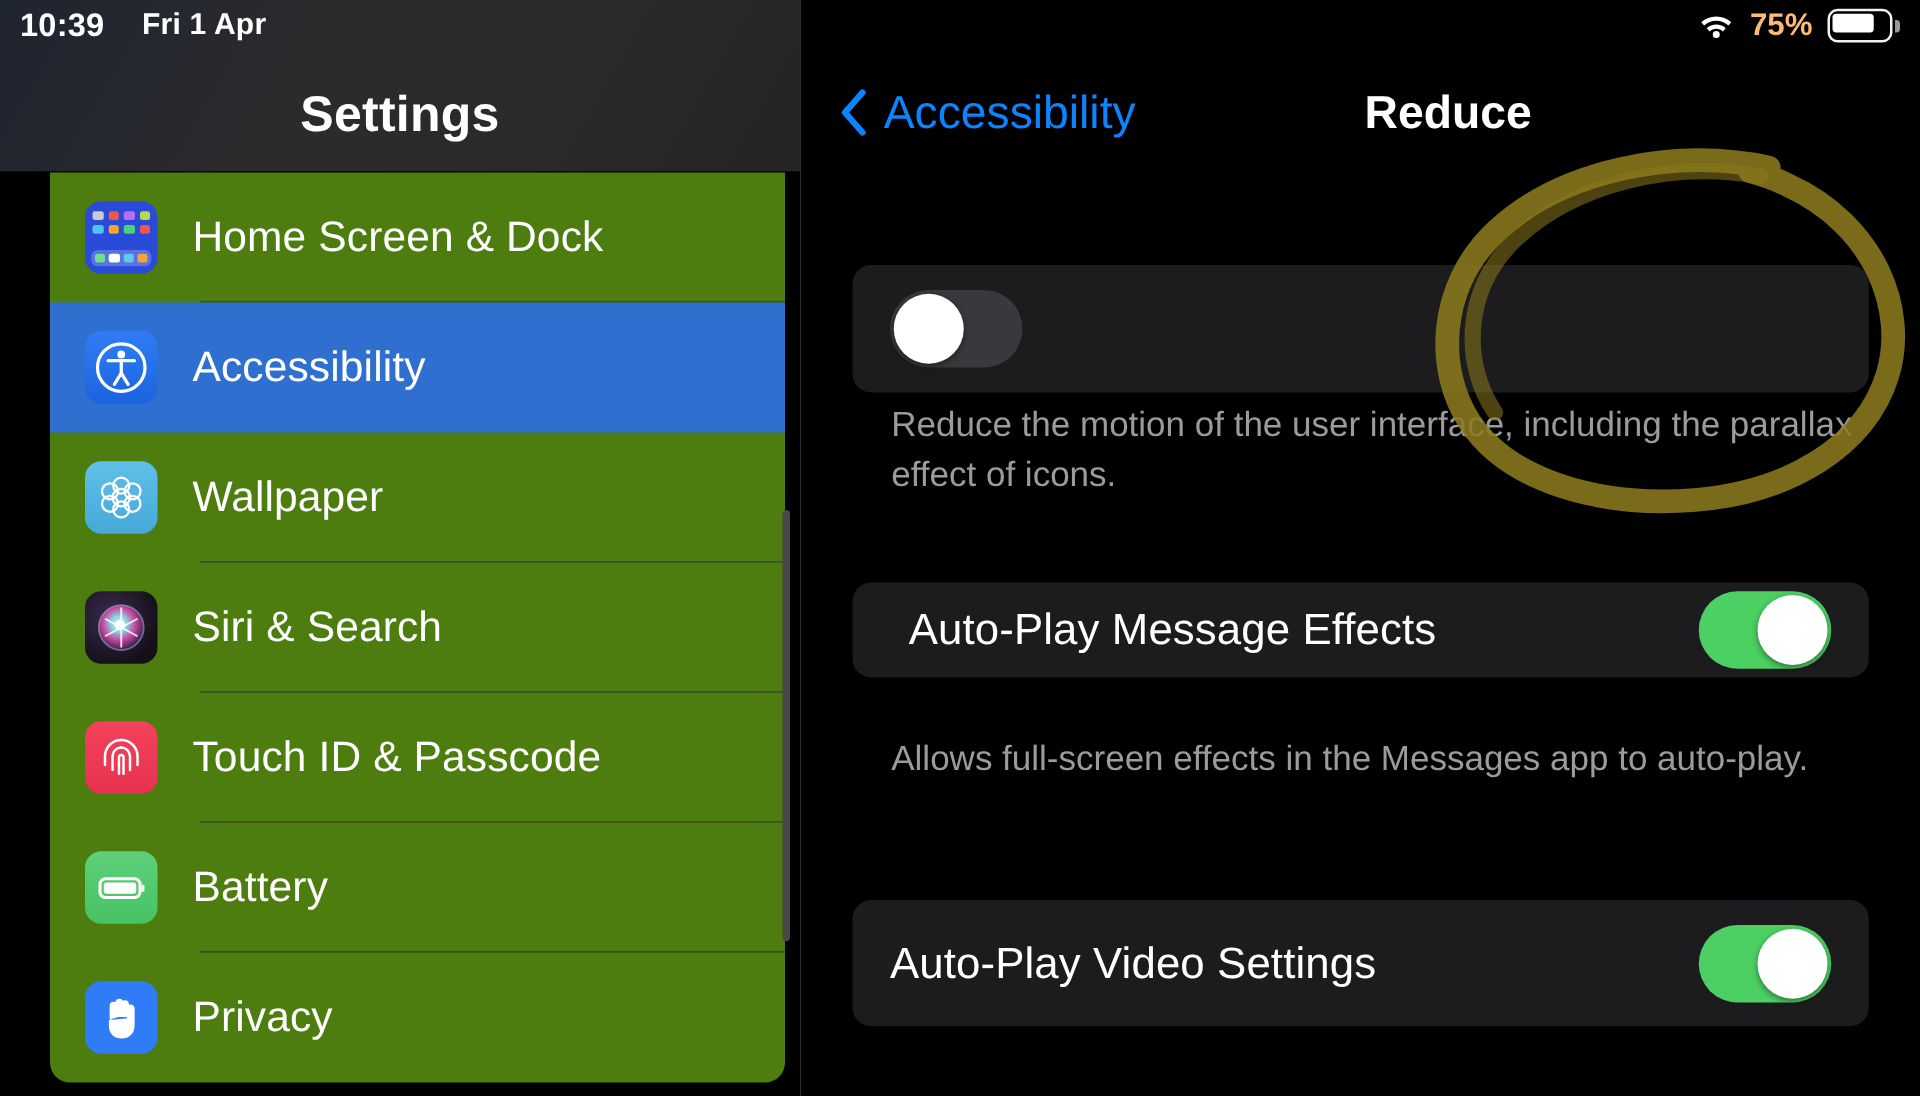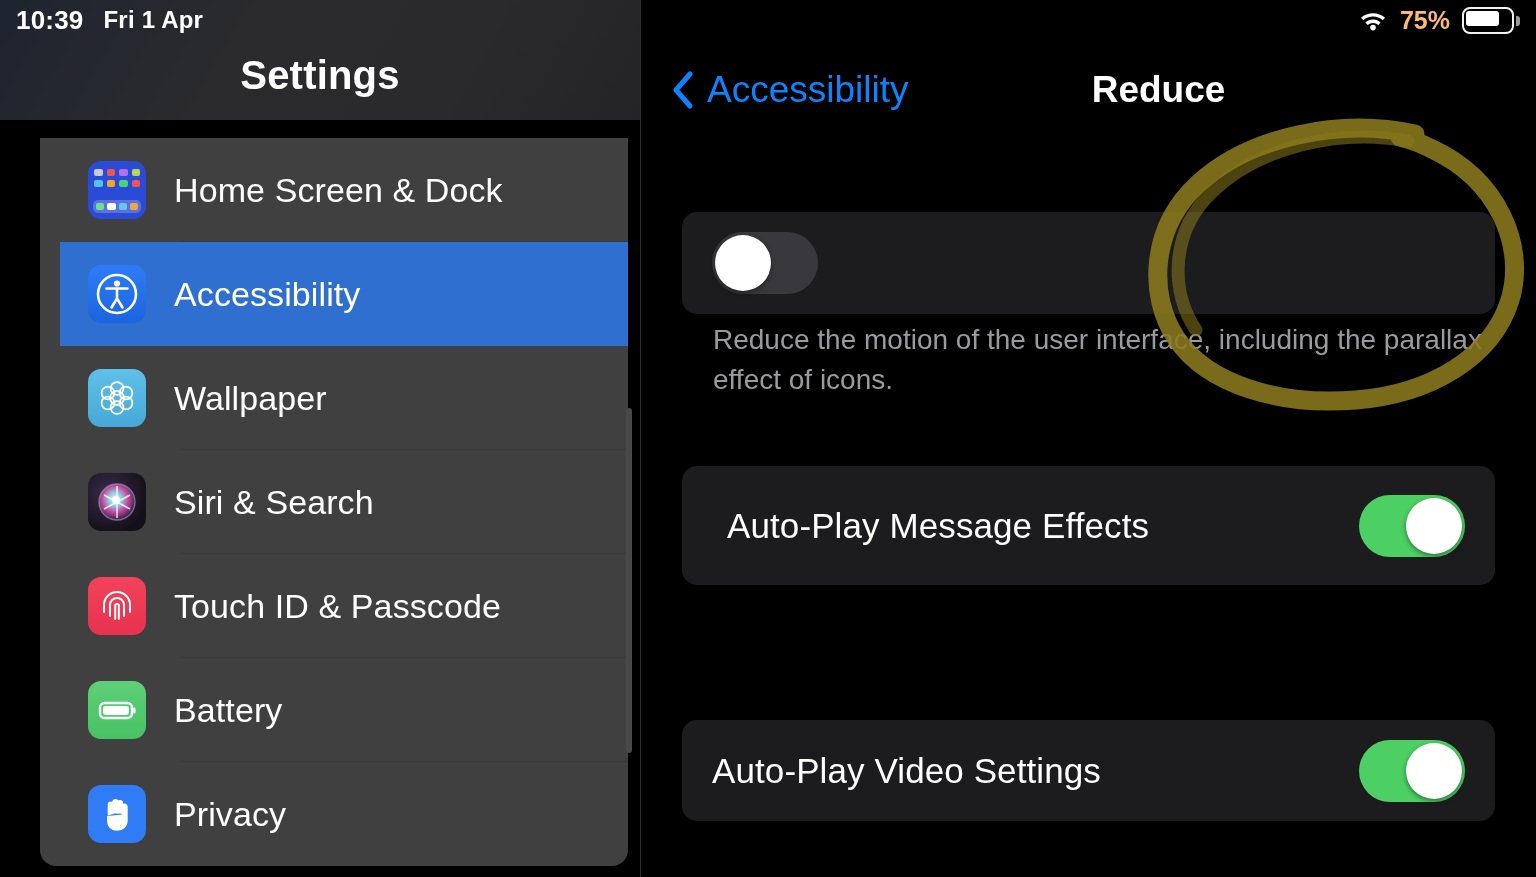--- a/index.html
+++ b/index.html
@@ -10,21 +10,21 @@
     overflow:hidden;
     -webkit-font-smoothing:antialiased;
   }
   .screen { position:relative; width:1536px; height:877px; background:#000; }
 
   
   .statusbar{
     position:absolute; left:0; top:0; width:1536px; height:40px;
     display:flex; align-items:center; z-index:40; pointer-events:none;
   }
-  .status-left{ display:flex; align-items:center; gap:20px; padding-left:16px; }
+  .status-left{ display:flex; align-items:center; gap:30px; padding-left:16px; }
   .status-time{ color:#fff; font-size:26px; font-weight:700; letter-spacing:0.2px; }
   .status-date{ color:#fff; font-size:24px; font-weight:700; letter-spacing:0.2px; }
   .status-right{
     position:absolute; right:16px; top:0; height:40px;
     display:flex; align-items:center; gap:12px;
   }
   .wifi-icon{ width:30px; height:22px; position:relative; }
   .battery-pct{ color:#fdba74; font-size:25px; font-weight:600; }
   .battery-icon{ position:relative; width:58px; height:27px; }
   .battery-shell{
@@ -39,34 +39,33 @@
     position:absolute; right:0; top:9px; width:4px; height:10px;
     background:#fff; opacity:.6; border-radius:0 3px 3px 0;
   }
 
   
   .sidebar{
     position:absolute; left:0; top:0; width:640px; height:877px;
     background:#000; overflow:hidden;
   }
   .sidebar-header{
-    position:absolute; left:0; top:0; width:640px; height:120px;
+    position:absolute; left:0; top:0; width:640px; height:137px;
     background:linear-gradient(120deg,#1e2430 0%, #2b2b2d 38%, #2a2a2c 70%, #242426 100%);
     display:flex; align-items:flex-end; justify-content:center;
   }
   .sidebar-title{
     color:#fff; font-size:40px; font-weight:700; letter-spacing:0.2px;
     padding-bottom:22px;
   }
   .sidebar-list{
     position:absolute; left:40px; top:138px; width:588px;
-    background:#404040;
+    background:#4d7c0f;
     border-radius:0 0 16px 16px;
     overflow:hidden;
-    padding-left:20px;
   }
   .srow{
     position:relative; display:flex; align-items:center;
     height:104px; padding-left:28px; cursor:default;
   }
   .srow.selected{ background:#2f6fd0; }
   .srow .divider{
     position:absolute; left:120px; right:0; bottom:0; height:1px; background:#3a3a3c;
   }
   .sicon{
@@ -328,26 +327,27 @@
       <div class="nav-title">Reduce</div>
     </div>
 
     <div class="card" style="top:212px; height:102px;">
       <span class="toggle off">
         <span class="knob"></span>
       </span>
     </div>
     <div class="footnote" style="top:320px;">Reduce the motion of the user interface, including the parallax effect of icons.</div>
 
-    <div class="card" style="top:466px; height:119px;padding-left:45px;">
+    <div class="card" style="top:466px; height:76px;padding-left:45px;">
       <span class="card-label">Auto-Play Message Effects</span>
       <span class="toggle on">
         <span class="knob"></span>
       </span>
     </div>
+    <div class="footnote" style="top:587px;">Allows full-screen effects in the Messages app to auto-play.</div>
 
     <div class="card" style="top:720px; height:101px;">
       <span class="card-label">Auto-Play Video Settings</span>
       <span class="toggle on">
         <span class="knob"></span>
       </span>
     </div>
 
   </div>
 

